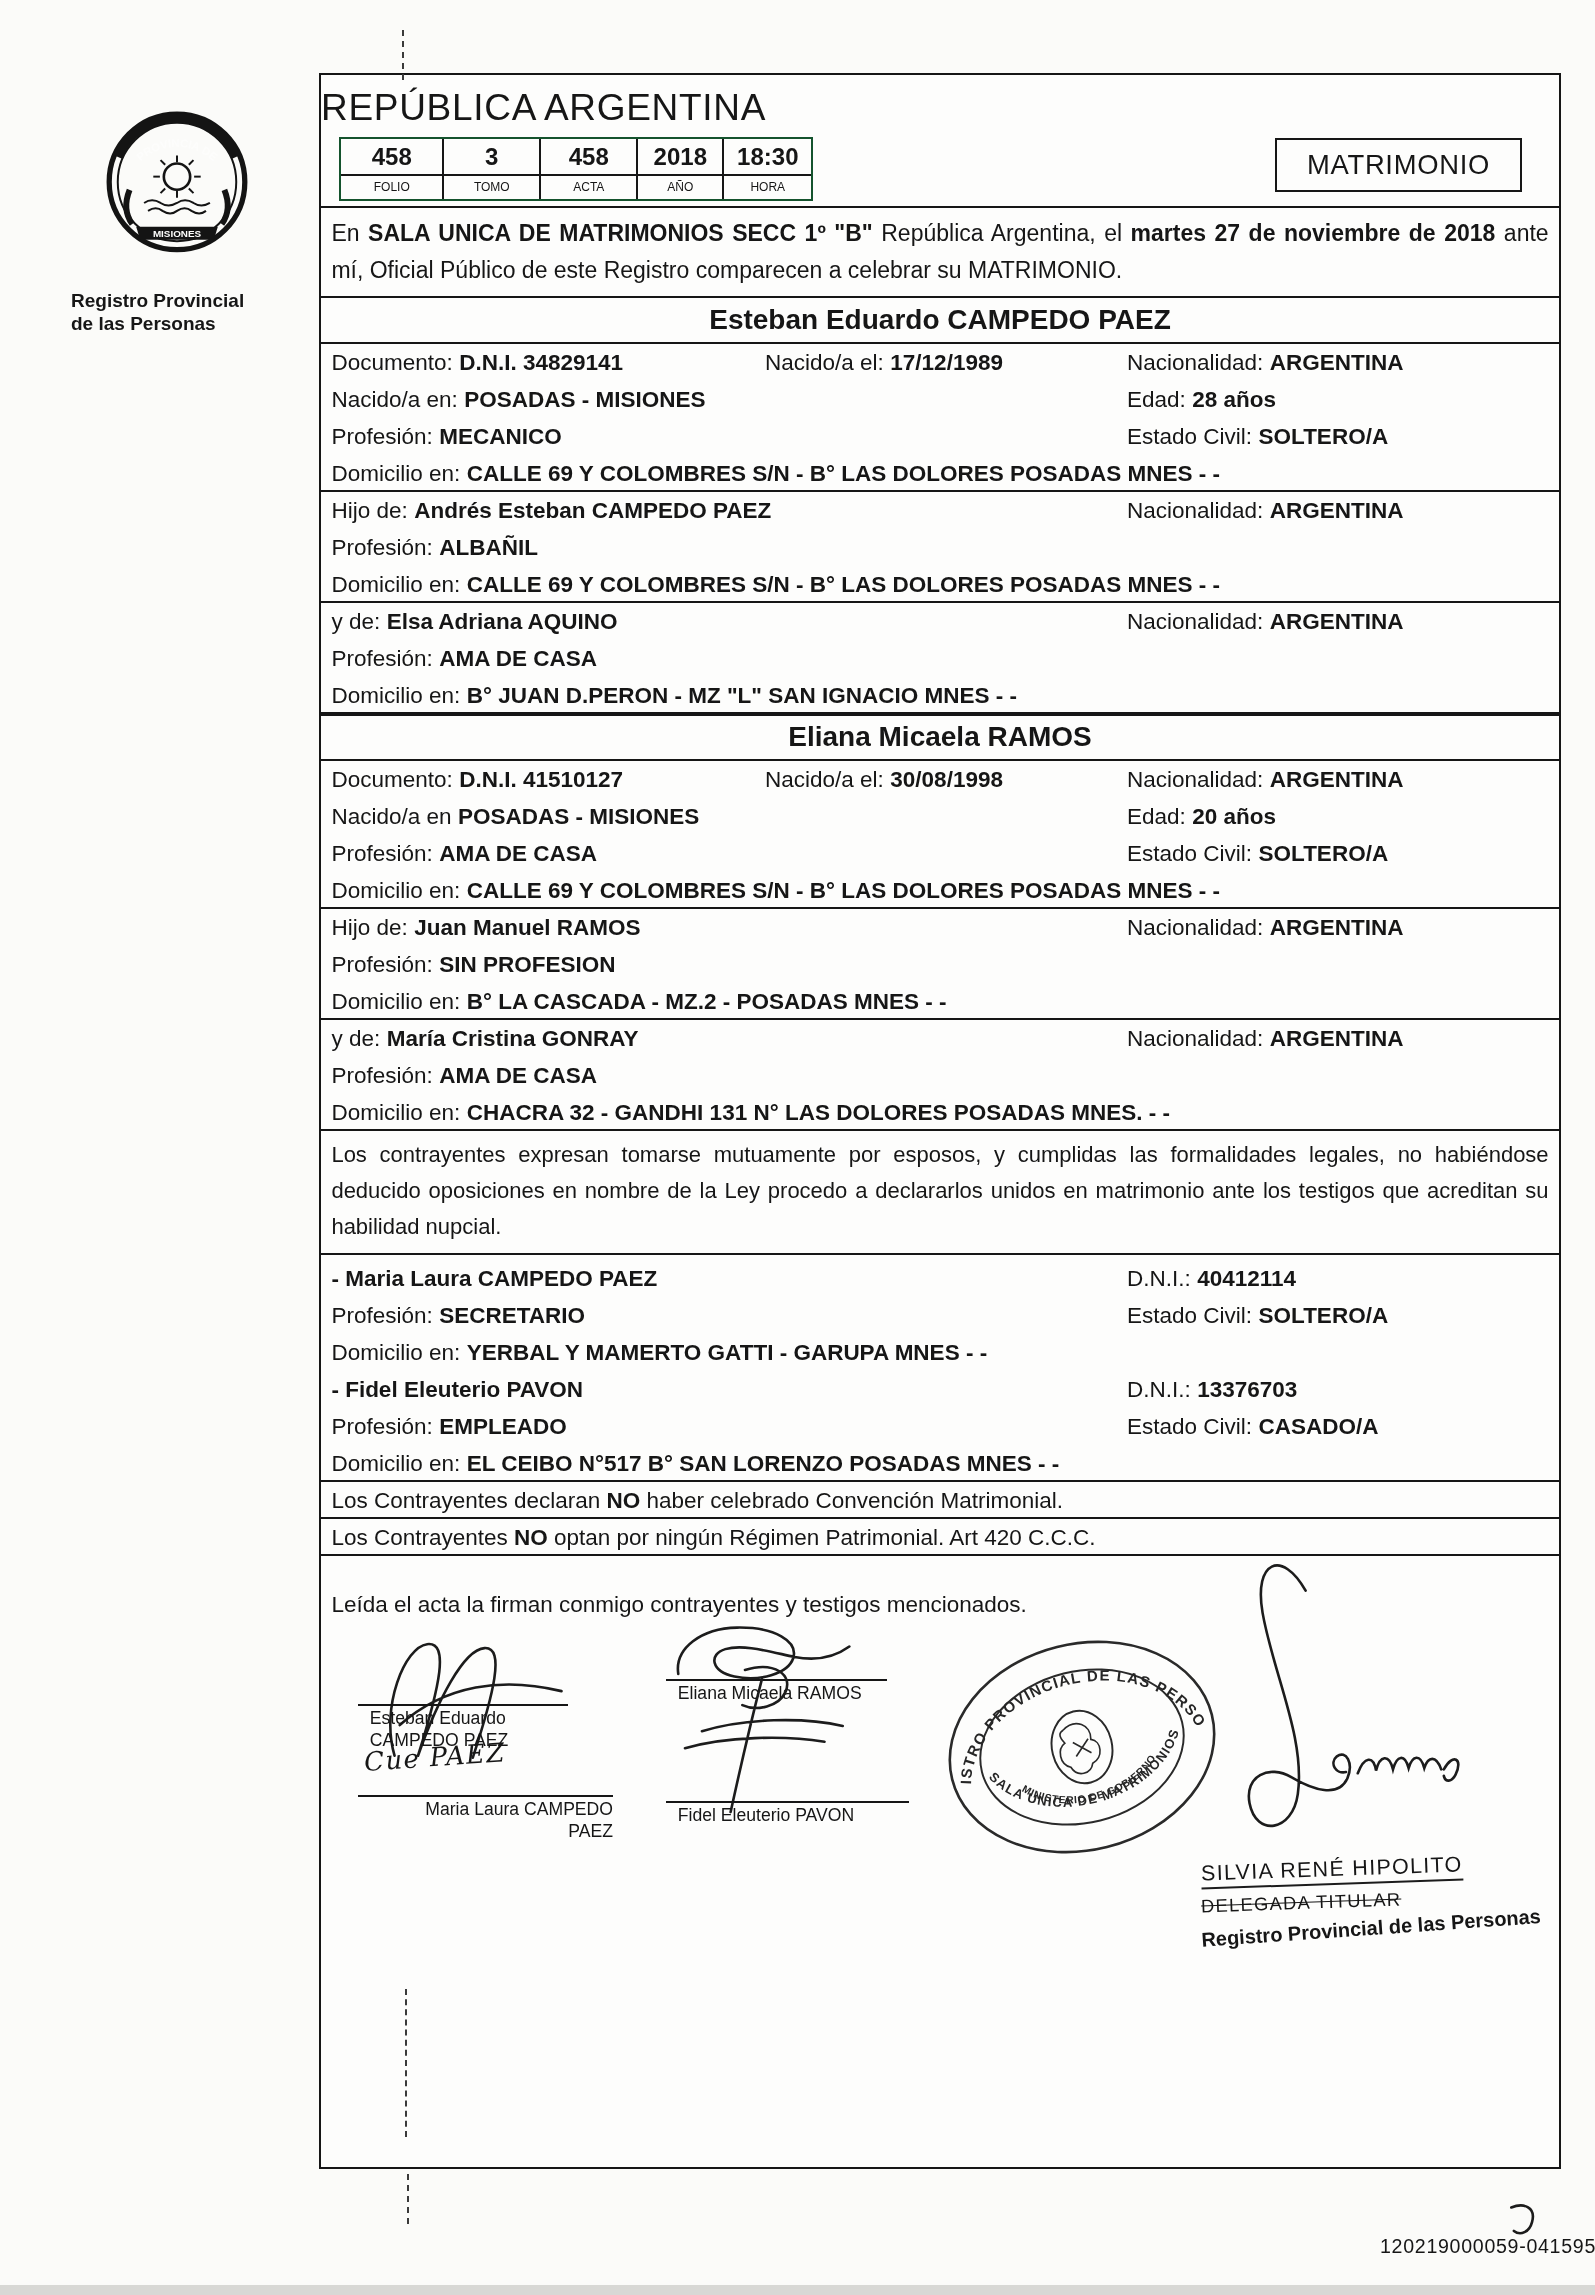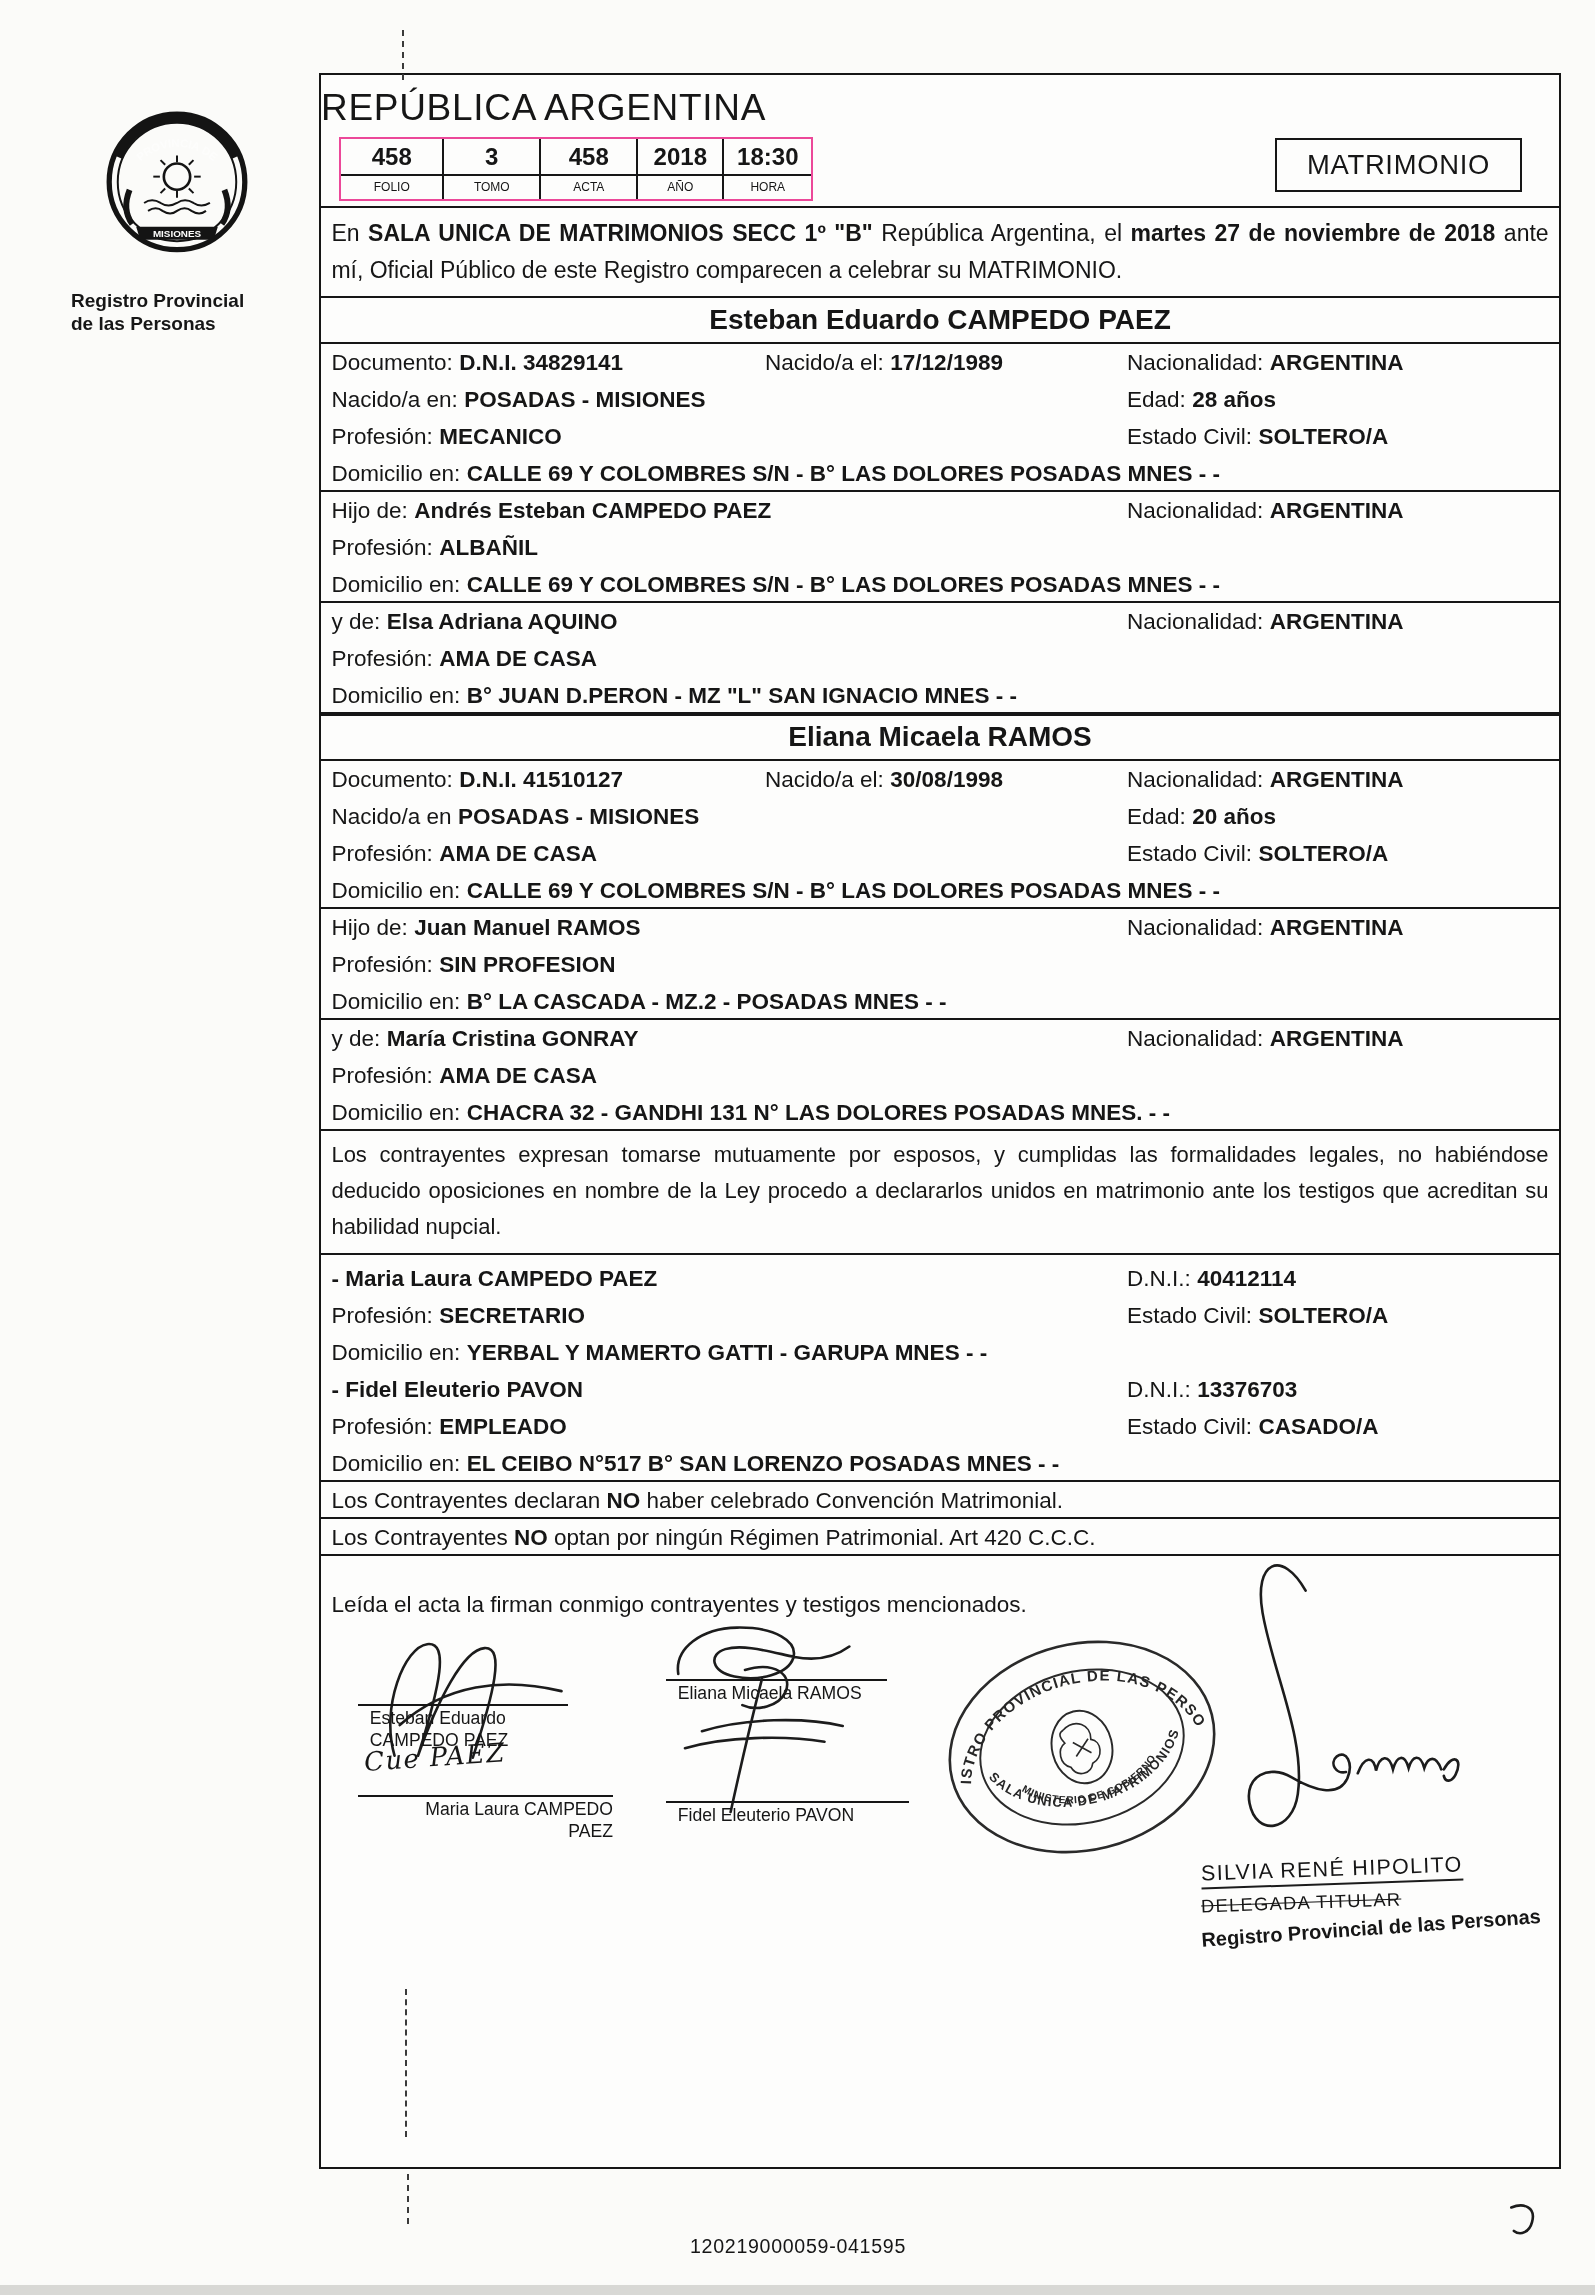--- a/index.html
+++ b/index.html
@@ -9,21 +9,21 @@
   
   .emblem-wrap{position:absolute;left:98px;top:104px;width:158px}
   .emblem-cap{position:absolute;left:71px;top:289px;width:215px;text-align:left;font-size:19px;font-weight:700;line-height:23px}
 
   
   .doc{position:absolute;left:319px;top:73px;width:1242px;height:2096px;border:2px solid #161616;background:#fdfdfc}
 
   .title{font-size:37px;text-align:left;padding:11.8px 0 2.6px;font-weight:400;letter-spacing:0.7px}
 
   .head-row{display:flex;justify-content:space-between;align-items:flex-start;padding:5.2px 37px 5.2px 18.3px}
-  .ftable{display:grid;grid-template-columns:103px 97px 97px 86px 87px;border:2px solid #ec4899}
+  .ftable{display:grid;grid-template-columns:103px 97px 97px 86px 87px;border:2px solid #14532d}
   .fv{font-size:24px;font-weight:700;text-align:center;padding:4.6px 0 3.3px;border-right:2px solid #161616;border-bottom:2px solid #161616}
   .fl{font-size:12px;text-align:center;padding:3.9px 0 4.6px;border-right:2px solid #161616}
   .fv.last,.fl.last{border-right:none}
   .type-box{border:2px solid #161616;font-size:27.4px;padding:9.1px 30px;margin-top:1.3px;letter-spacing:0.7px}
 
   .intro{font-size:23px;line-height:37px;padding:6.5px 10.4px 7.8px;text-align:justify;border-top:2px solid #161616}
   .tb{font-weight:700}
 
   .sec-head{border-top:2px solid #161616;border-bottom:2px solid #161616;text-align:center;font-size:28px;font-weight:700;padding:5.9px 0 5.2px}
 
@@ -50,21 +50,21 @@
   .off-org{font-size:20px;font-weight:600;margin-top:5.2px;transform:rotate(-4deg)}
 
   .stampsvg text{fill:#262626;font-family:"Liberation Sans",sans-serif}
   .stampline{stroke:#2a2a2a;fill:none}
 
   .fold{position:absolute;border-left:2px dashed #3a3a3a}
   #fold1{left:402px;top:30px;height:50px}
   #fold2{left:405px;top:1989px;height:148px}
   #fold3{left:407px;top:2174px;height:50px}
 
-  .footer-code{position:absolute;left:0;top:2235px;width:100%;text-align:center;font-size:19.6px;letter-spacing:0.7px}
+  .footer-code{position:absolute;left:0;top:2235px;width:100%;text-align:right;font-size:19.6px;letter-spacing:0.7px}
   .scanband{position:absolute;left:0;bottom:0;width:100%;height:10.4px;background:#d8d8d5}
 </style>
 </head>
 <body>
 
 <div class="emblem-wrap">
   <svg viewBox="0 0 240 250" width="158" height="165">
     <circle cx="120" cy="118" r="103" fill="none" stroke="#141414" stroke-width="8"></circle>
     <circle cx="120" cy="118" r="90" fill="none" stroke="#141414" stroke-width="3"></circle>
     <path d="M30 80 A 98 98 0 0 1 210 80" fill="none" stroke="#141414" stroke-width="14"></path>

